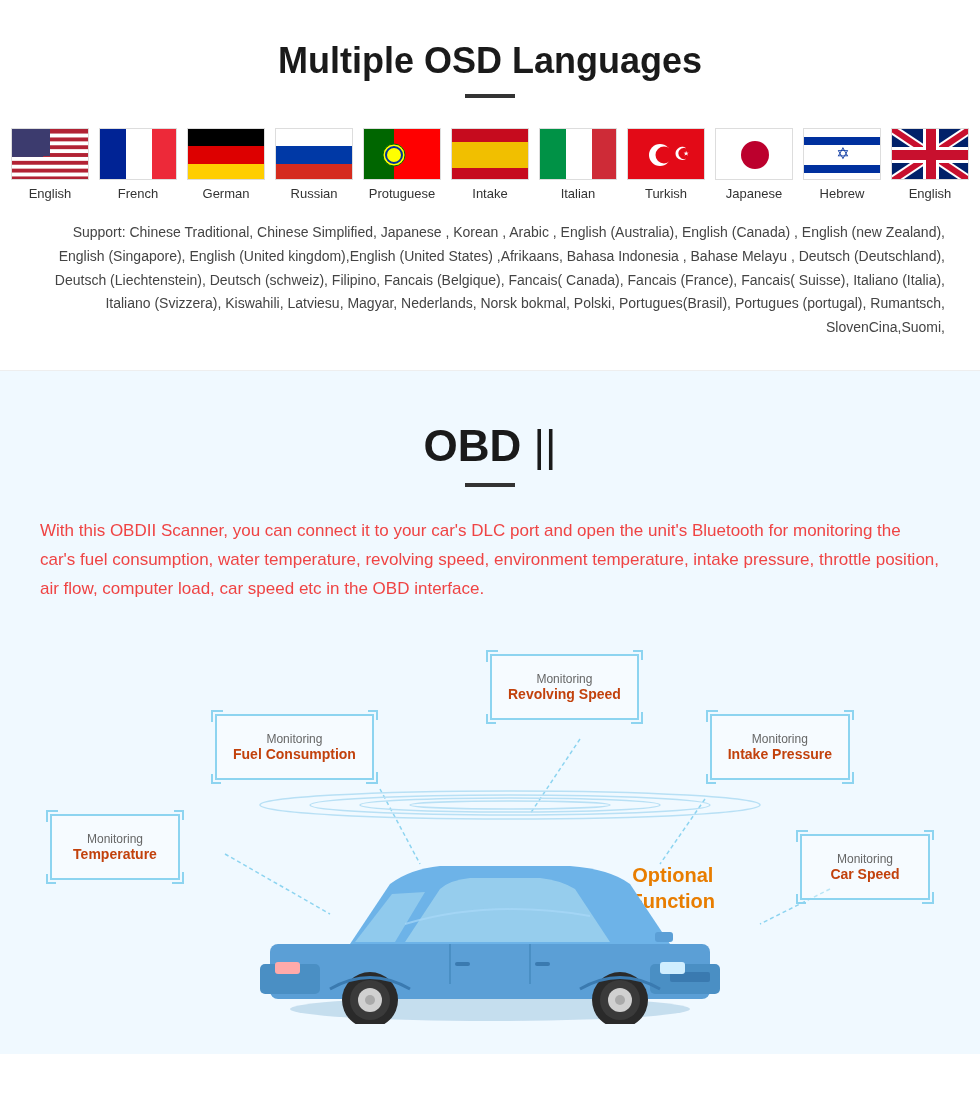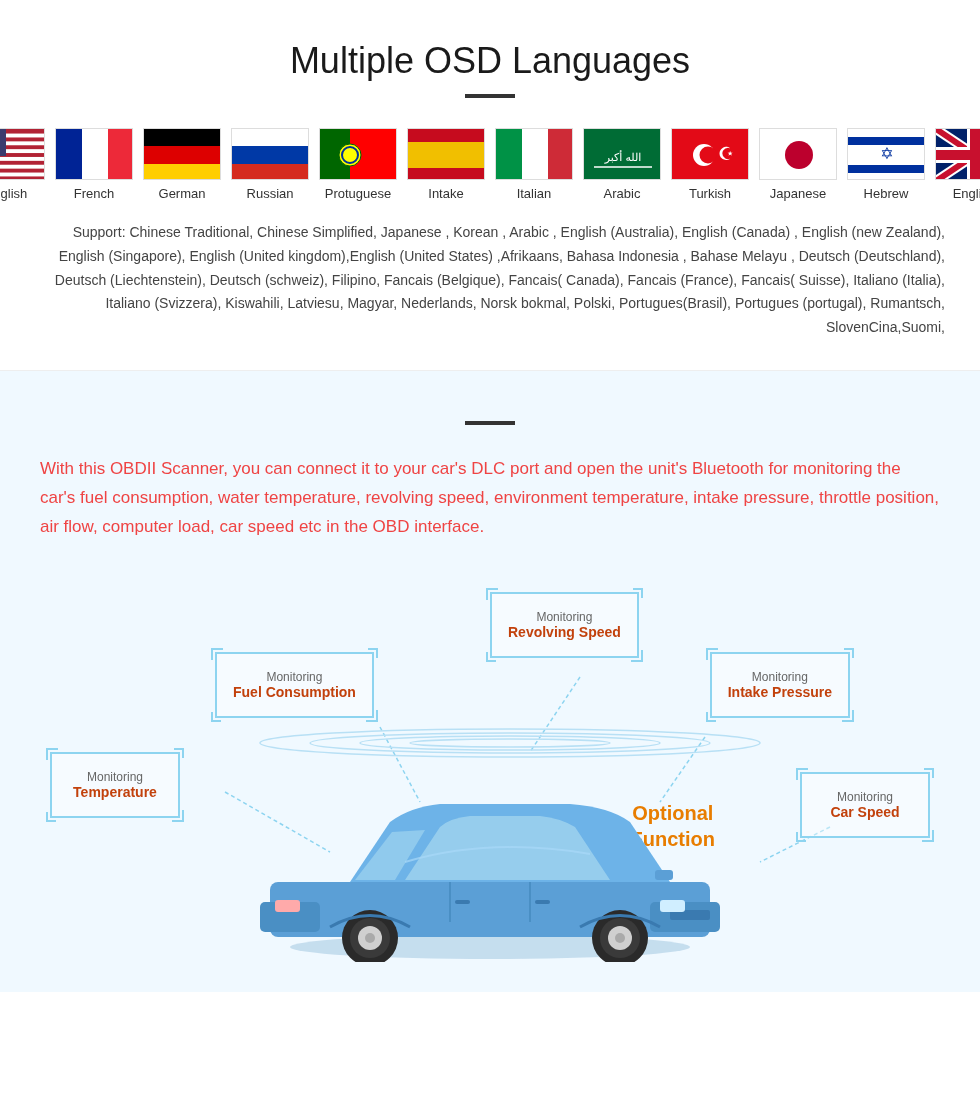--- a/index.html
+++ b/index.html
@@ -12,21 +12,21 @@
 
     
     .osd-section {
       padding: 40px 30px 30px;
       background: #fff;
       text-align: center;
       border-bottom: 1px solid #eee;
     }
     .osd-title {
       font-size: 36px;
-      font-weight: 400;
+      font-weight: 700;
       color: #1a1a1a;
       margin-bottom: 12px;
     }
     .osd-divider {
       width: 50px;
       height: 4px;
       background: #333;
       margin: 0 auto 30px;
     }
     .flags-row {
@@ -269,30 +269,20 @@
       <div class="flag-box">
         <svg width="78" height="52" xmlns="http://www.w3.org/2000/svg">
           <rect width="26" height="52" fill="#009246"></rect>
           <rect x="26" width="26" height="52" fill="#fff"></rect>
           <rect x="52" width="26" height="52" fill="#CE2B37"></rect>
         </svg>
       </div>
       <span class="flag-label">Italian</span>
     </div>
 
-    <div class="flag-item">
-      <div class="flag-box">
-        <svg width="78" height="52" xmlns="http://www.w3.org/2000/svg">
-          <rect width="78" height="52" fill="#006C35"></rect>
-          <text x="39" y="32" text-anchor="middle" fill="#fff" font-size="11" font-family="Arial">الله أكبر</text>
-          <line x1="10" y1="38" x2="68" y2="38" stroke="#fff" stroke-width="1.5"></line>
-        </svg>
-      </div>
-      <span class="flag-label">Arabic</span>
-    </div>
 
     <div class="flag-item">
       <div class="flag-box">
         <svg width="78" height="52" xmlns="http://www.w3.org/2000/svg">
           <rect width="78" height="52" fill="#E30A17"></rect>
           <circle cx="32" cy="26" r="11" fill="#fff"></circle>
           <circle cx="36" cy="26" r="8.5" fill="#E30A17"></circle>
           <text x="54" y="31" text-anchor="middle" fill="#fff" font-size="18">☪</text>
         </svg>
       </div>
@@ -336,20 +326,23 @@
         </svg>
       </div>
       <span class="flag-label">English</span>
     </div>
   </div>
 
   <p class="support-text">Support: Chinese Traditional, Chinese Simplified, Japanese , Korean , Arabic , English (Australia), English (Canada) , English (new Zealand), English (Singapore), English (United kingdom),English (United States) ,Afrikaans, Bahasa Indonesia , Bahase Melayu , Deutsch (Deutschland), Deutsch (Liechtenstein), Deutsch (schweiz), Filipino, Fancais (Belgique), Fancais( Canada), Fancais (France), Fancais( Suisse), Italiano (Italia), Italiano (Svizzera), Kiswahili, Latviesu, Magyar, Nederlands, Norsk bokmal, Polski, Portugues(Brasil), Portugues (portugal), Rumantsch, SlovenCina,Suomi,</p>
 </div>
 
 <div class="obd-section">
+  <h2 class="obd-title">
+    <span>OBD </span><span style="font-weight:400;">||</span>
+  </h2>
   <div class="obd-divider"></div>
   <p class="obd-desc">With this OBDII Scanner, you can connect it to your car's DLC port and open the unit's Bluetooth for monitoring the car's fuel consumption, water temperature, revolving speed, environment temperature, intake pressure, throttle position, air flow, computer load, car speed etc in the OBD interface.</p>
 
   <div class="car-diagram">
 
     <svg class="connector-lines" xmlns="http://www.w3.org/2000/svg">
 
       <line x1="540" y1="105" x2="490" y2="180" stroke="#8dd4f0" stroke-width="1.5" stroke-dasharray="4,3"></line>
 
       <line x1="340" y1="155" x2="380" y2="230" stroke="#8dd4f0" stroke-width="1.5" stroke-dasharray="4,3"></line>

